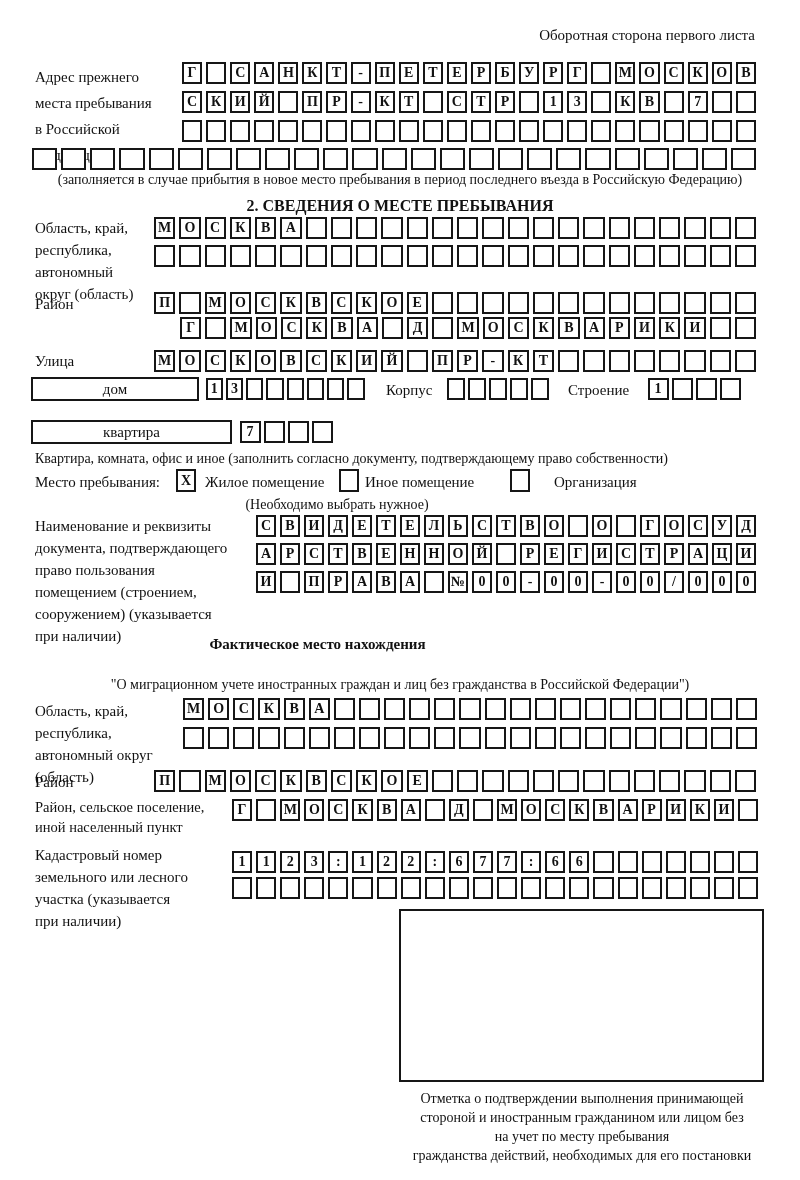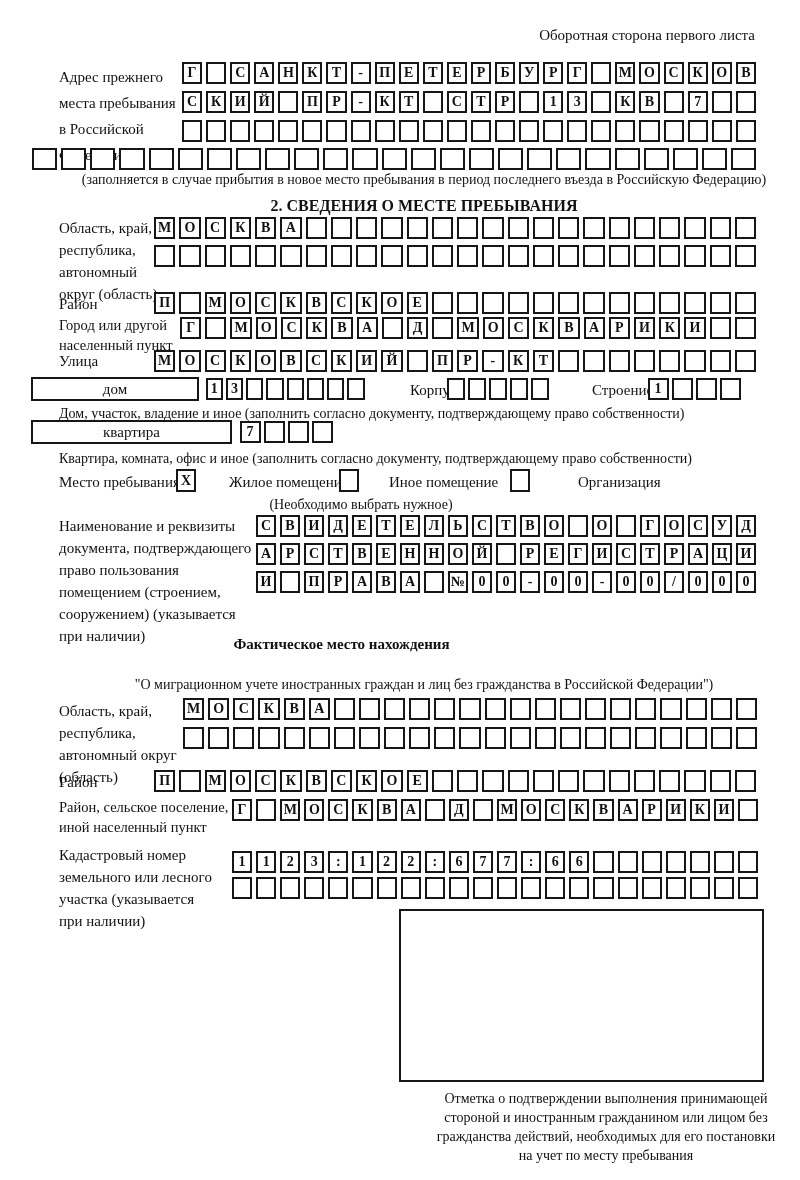--- a/index.html
+++ b/index.html
@@ -1,20 +1,20 @@
 <!DOCTYPE html>
 <html><head>
 <meta charset="utf-8">
 <style>
   html,body{margin:0;padding:0;background:#fff;}
   .page{
     position:relative;width:800px;height:1180px;background:#ffffff;
     font-family:"Liberation Serif","DejaVu Serif",serif;color:#111;overflow:hidden;
   }
-  .abs{position:absolute;padding-left:24px;}
+  .abs{position:absolute;}
   .txt{font-size:15px;line-height:20px;white-space:nowrap;}
   .small{font-size:14px;line-height:18px;white-space:nowrap;}
   .bold{font-weight:700;font-family:Liberation Serif, serif;}
   .center{text-align:center;}
   .right{text-align:right;}
   
   .cells{position:absolute;display:flex;height:22px;}
   .cells .cell{
     flex:1;margin:0 2px;border:2px solid #161616;background:#fff;
     display:flex;align-items:center;justify-content:center;
@@ -241,24 +241,20 @@
       <div class="cell"></div>
       <div class="cell"></div>
       <div class="cell"></div>
       <div class="cell"></div>
       <div class="cell"></div>
       <div class="cell"></div>
       <div class="cell"></div>
       <div class="cell"></div>
     </div>
 
-  <div class="abs lines lh20" style="top:315px;left:35px;">
-      <div>Город или другой</div>
-      <div>населенный пункт</div>
-    </div>
   <div class="cells" style="top:317px;left:178px;width:580px;">
       <div class="cell">Г</div>
       <div class="cell"></div>
       <div class="cell">М</div>
       <div class="cell">О</div>
       <div class="cell">С</div>
       <div class="cell">К</div>
       <div class="cell">В</div>
       <div class="cell">А</div>
       <div class="cell"></div>
@@ -325,21 +321,20 @@
       <div class="cell"></div>
       <div class="cell"></div>
     </div>
   <div class="abs txt" style="top:380px;left:568px;">Строение</div>
   <div class="cells tight" style="top:378px;left:646px;width:96px;">
       <div class="cell">1</div>
       <div class="cell"></div>
       <div class="cell"></div>
       <div class="cell"></div>
     </div>
-  <div class="abs small" style="top:405px;left:35px;">Дом, участок, владение и иное (заполнить согласно документу, подтверждающему право собственности)</div>
 
   <div class="labelbox" style="top:420px;left:31px;width:201px;">квартира</div>
   <div class="cells tight" style="top:421px;left:238px;width:96px;">
       <div class="cell">7</div>
       <div class="cell"></div>
       <div class="cell"></div>
       <div class="cell"></div>
     </div>
   <div class="abs small" style="top:450px;left:35px;">Квартира, комната, офис и иное (заполнить согласно документу, подтверждающему право собственности)</div>
 
@@ -599,17 +594,17 @@
       <div class="cell"></div>
       <div class="cell"></div>
       <div class="cell"></div>
       <div class="cell"></div>
     </div>
 
   <div class="stampbox" style="top:909px;left:399px;width:365px;height:173px;"></div>
   <div class="abs lines lh19 center" style="top:1089px;left:382px;width:400px;">
       <div>Отметка о подтверждении выполнения принимающей</div>
       <div>стороной и иностранным гражданином или лицом без</div>
+      <div>на учет по месту пребывания</div>
       <div>гражданства действий, необходимых для его постановки</div>
-      <div>на учет по месту пребывания</div>
     </div>
 
 </div>
 
 </body></html>

